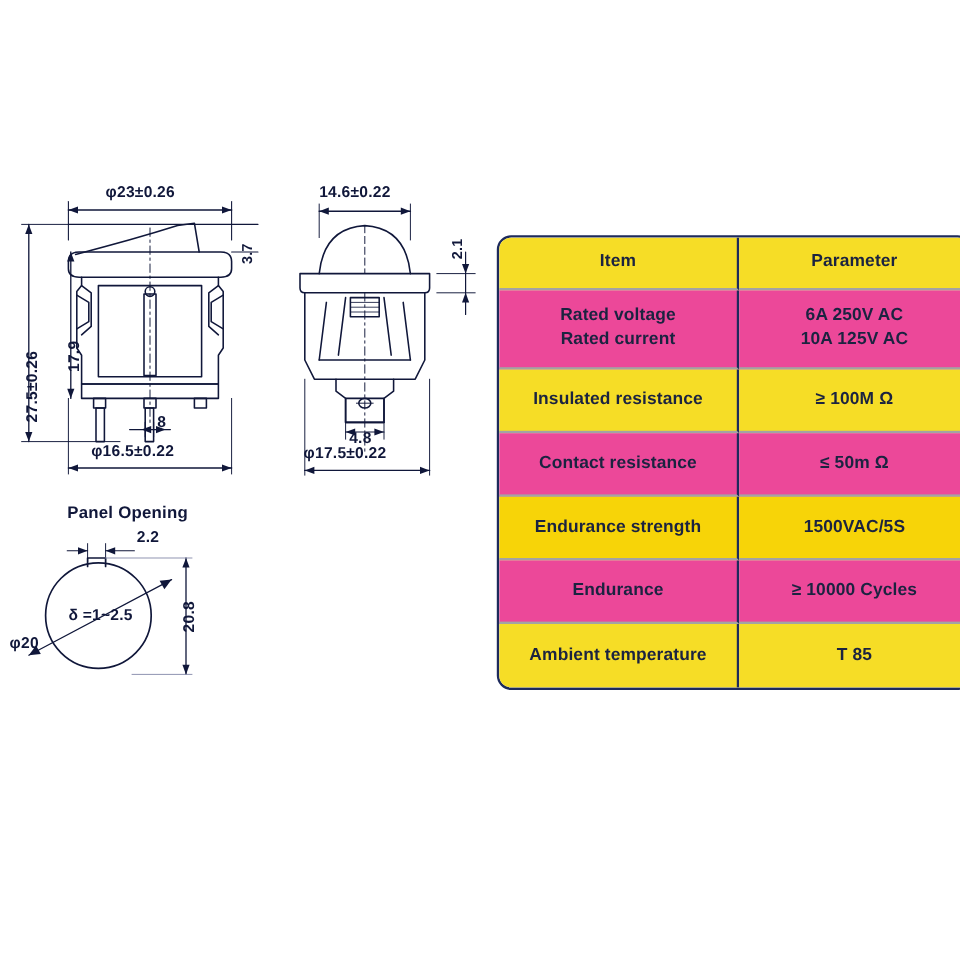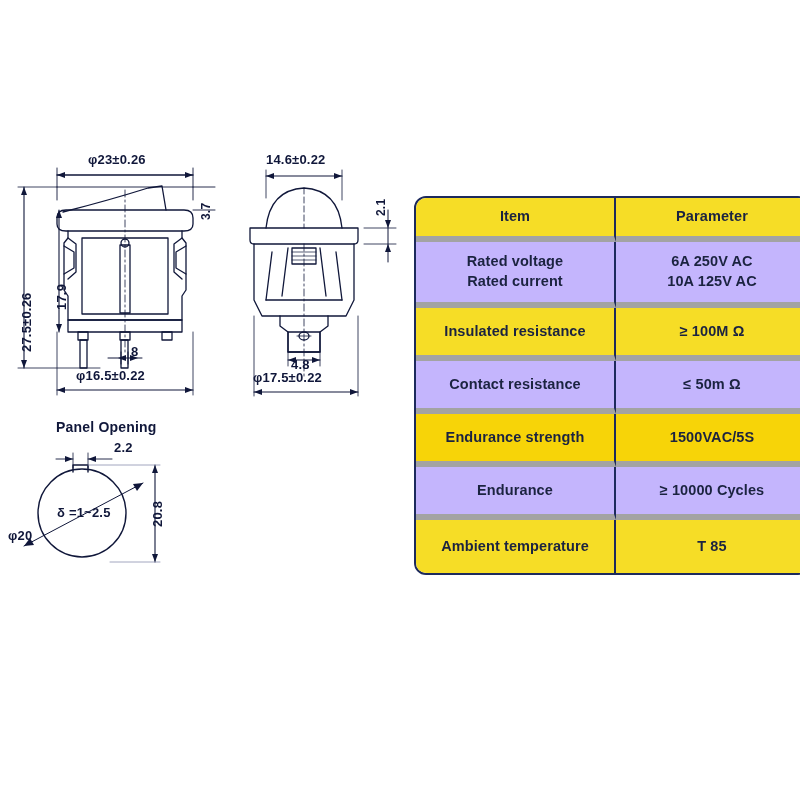--- a/index.html
+++ b/index.html
@@ -41,38 +41,38 @@
     border-collapse: separate;
     border-spacing: 0;
     table-layout: fixed;
     border: 2px solid #1d2a5c;
     border-radius: 12px;
     overflow: hidden;
     background: #ffffff;
   }
   .spec-table td, .spec-table th {
     border-right: 2px solid #1d2a5c;
-    border-bottom: 6px solid #a3a3a3;
+    border-bottom: 2px solid #a3a3a3;
     text-align: center;
     vertical-align: middle;
     padding: 2px 4px;
     font-size: 14.5px;
     font-weight: bold;
     color: #1b2340;
     line-height: 1.35;
     letter-spacing: 0.1px;
   }
   .spec-table tr > *:last-child { border-right: none; }
   .spec-table tr:last-child > * { border-bottom: none; }
 
   .col-item  { width: 190px; }
   .col-param { width: 184px; }
 
   .row-yellow > * { background: #f6dd26; }
-  .row-white  > * { background: #c4b5fd; }
+  .row-white  > * { background: #ec4899; }
   .row-head   > * { background: #f6dd26; font-size: 15px; }
   .row-deep   > * { background: #f7d408; }
 
   .r-rated   { height: 66px; }
   .r-head    { height: 44px; }
   .r-norm    { height: 53px; }
 
   .param-two-line { white-space: pre-line; }
 
   

